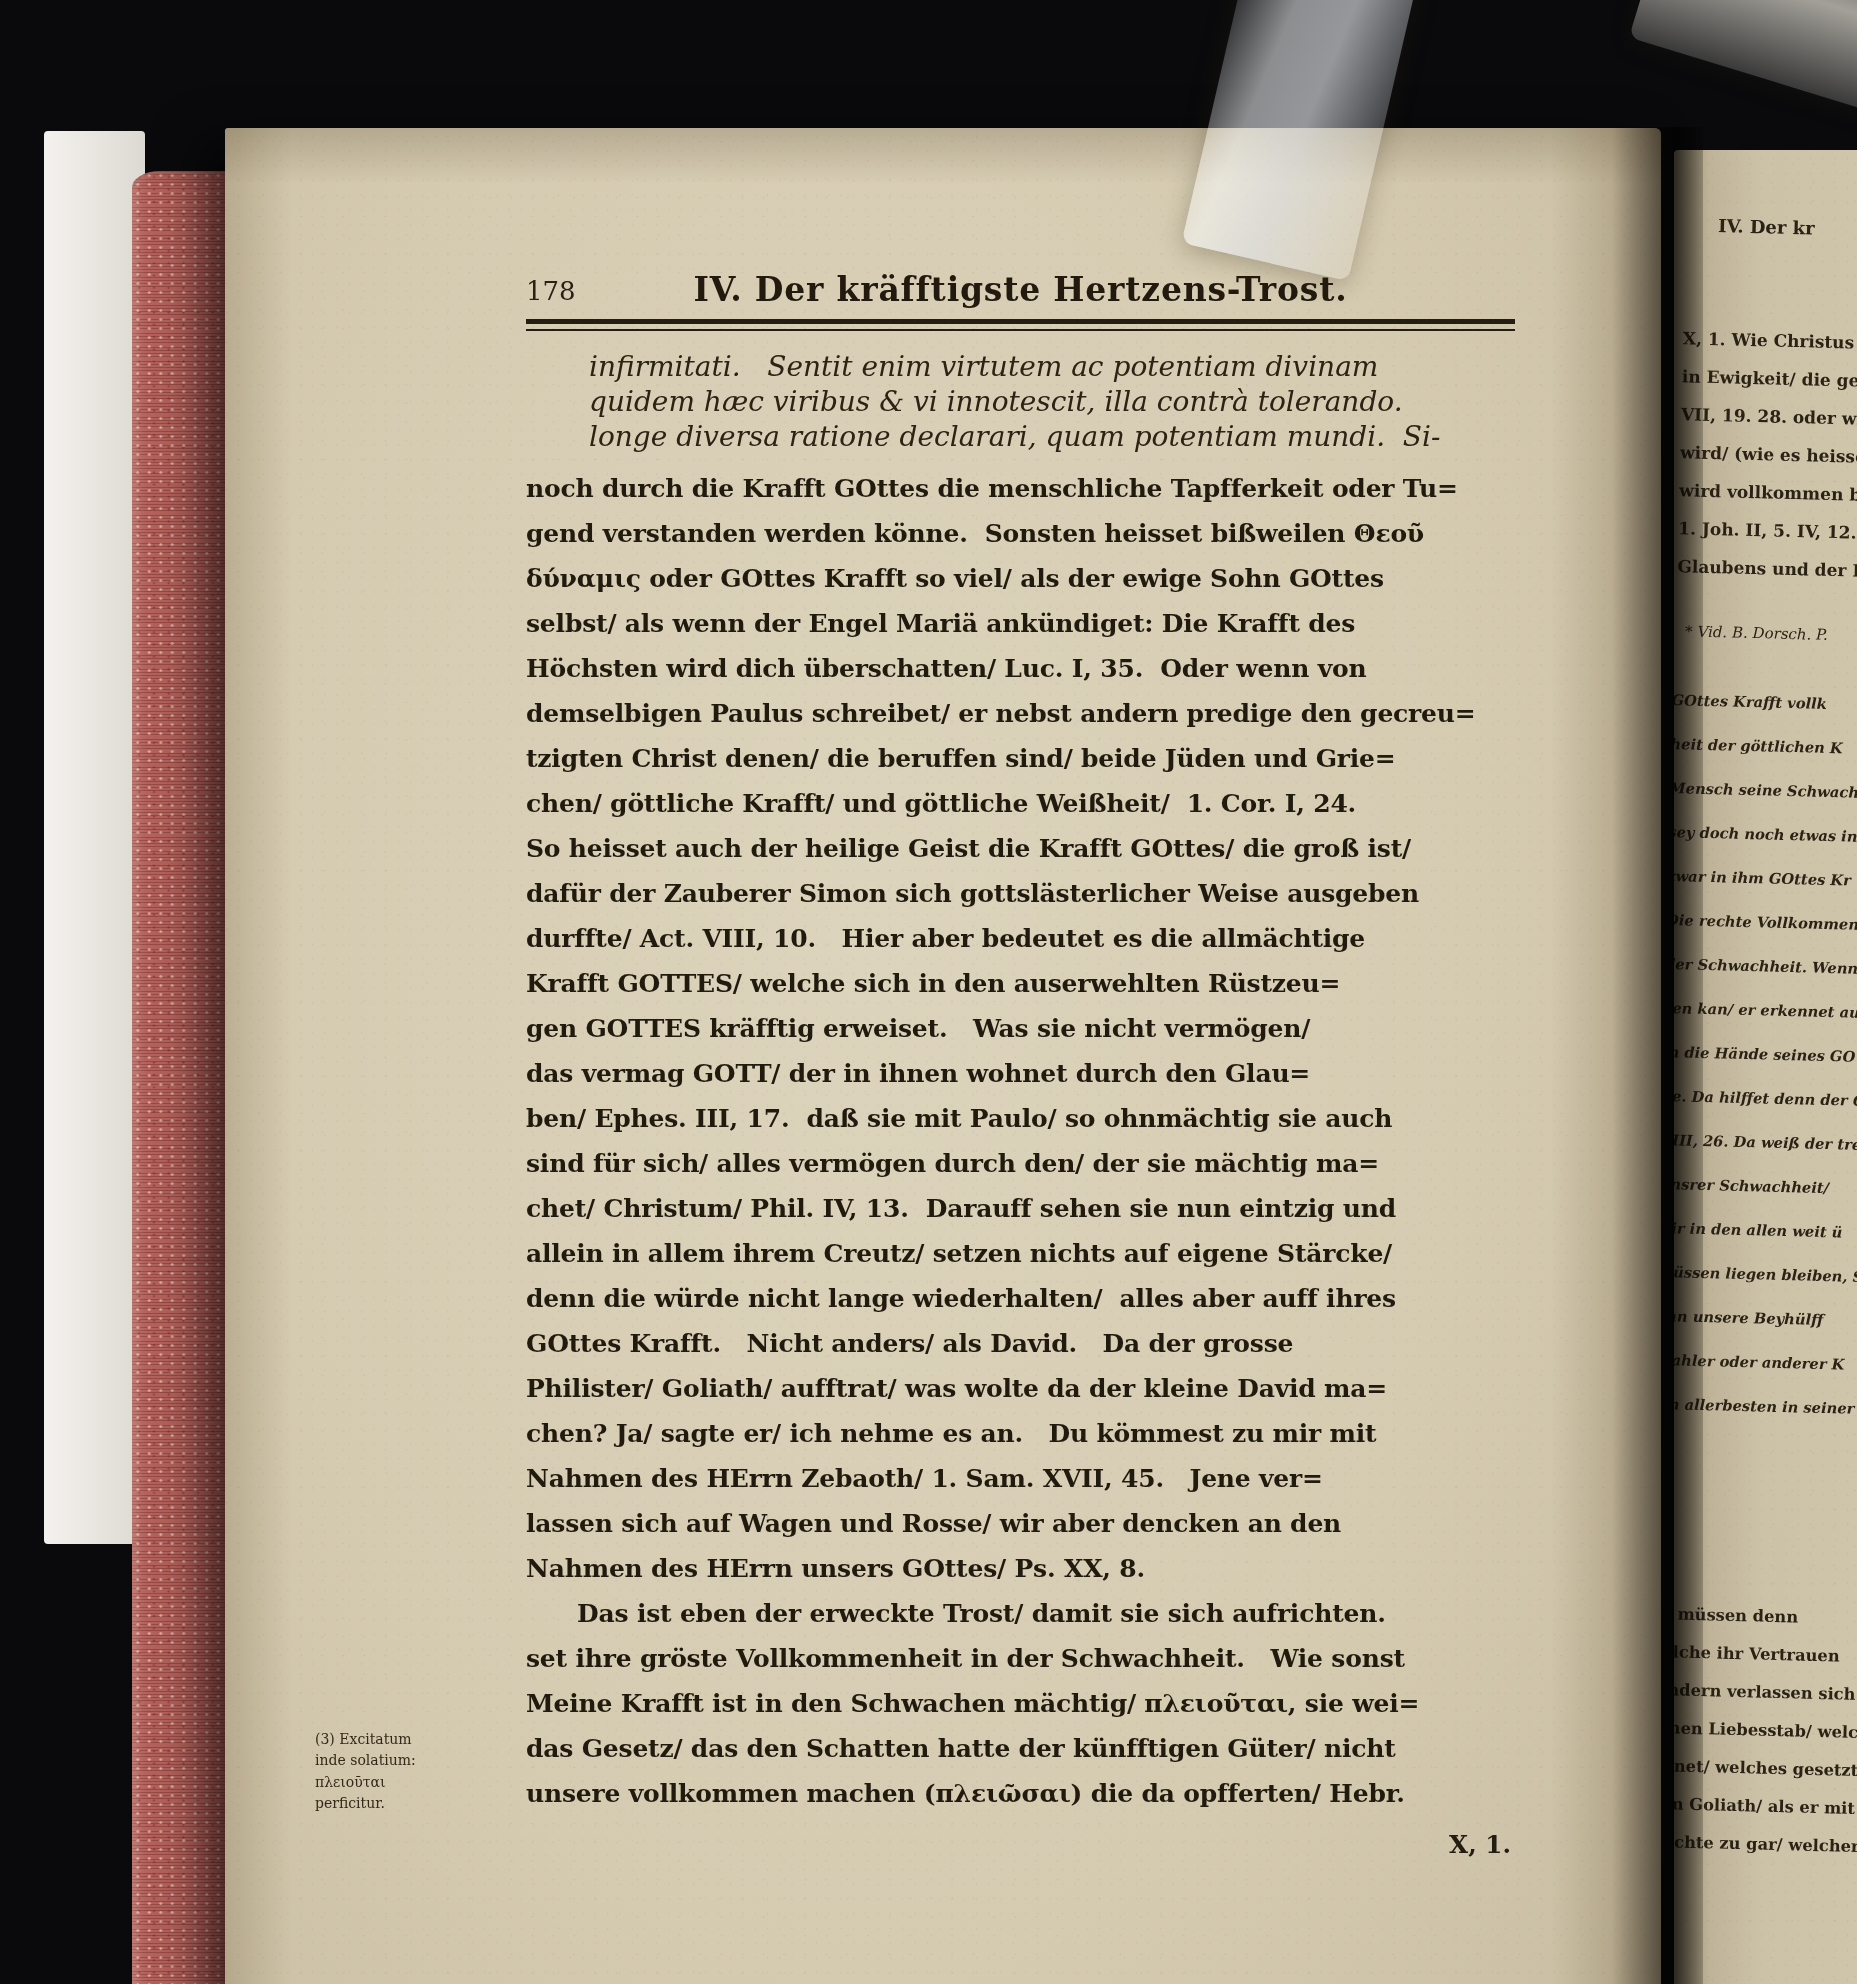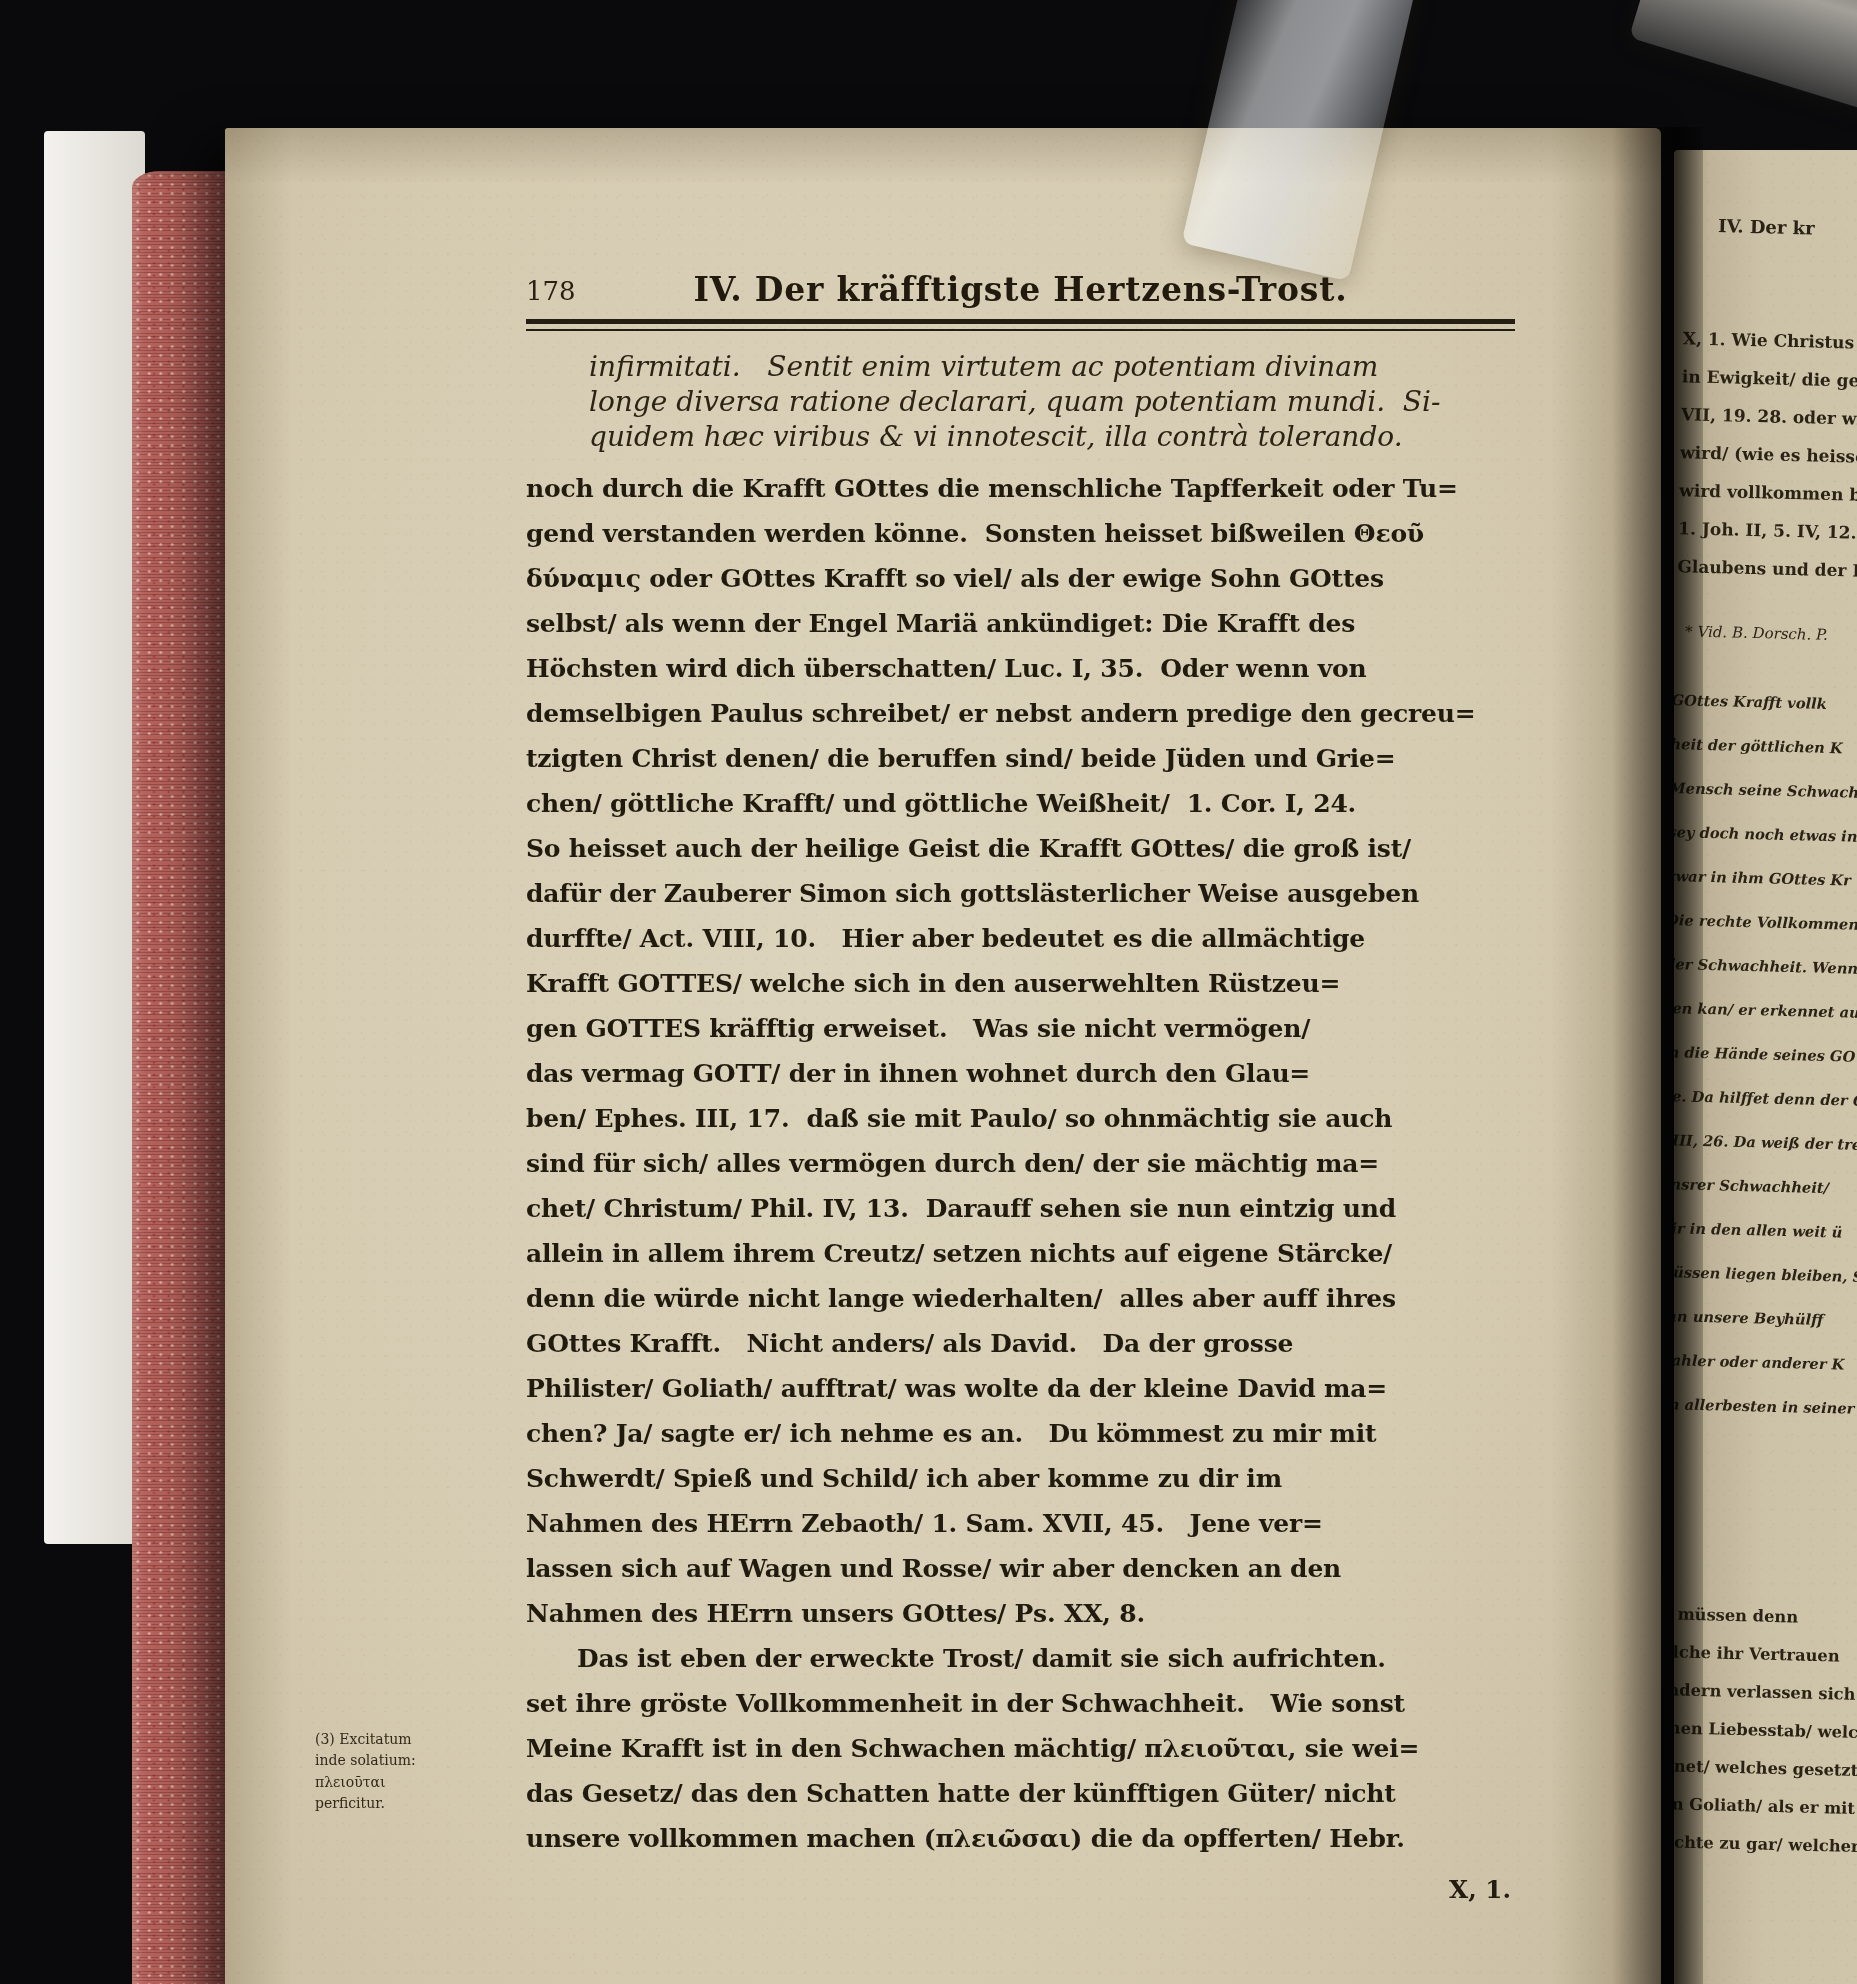--- a/index.html
+++ b/index.html
@@ -121,22 +121,22 @@
     <div class="content">
       <div class="header-row">
         <span class="page-num">178</span>
         <div class="head-title">IV. Der kräfftigste Hertzens-Trost.</div>
       </div>
       <div class="rule-thick"></div>
       <div class="rule-thin"></div>
 
       <div class="latin">
           <div class="line">infirmitati.   Sentit enim virtutem ac potentiam divinam</div>
+          <div class="line">quidem hæc viribus &amp; vi innotescit, illa contrà tolerando.</div>
           <div class="line">longe diversa ratione declarari, quam potentiam mundi.  Si-</div>
-          <div class="line">quidem hæc viribus &amp; vi innotescit, illa contrà tolerando.</div>
         </div>
 
       <div class="bodytext">
           <div class="line">noch durch die Krafft GOttes die menschliche Tapfferkeit oder Tu=</div>
           <div class="line">gend verstanden werden könne.  Sonsten heisset bißweilen Θεοῦ</div>
           <div class="line">δύναμις oder GOttes Krafft so viel/ als der ewige Sohn GOttes</div>
           <div class="line">selbst/ als wenn der Engel Mariä ankündiget: Die Krafft des</div>
           <div class="line">Höchsten wird dich überschatten/ Luc. I, 35.  Oder wenn von</div>
           <div class="line">demselbigen Paulus schreibet/ er nebst andern predige den gecreu=</div>
           <div class="line">tzigten Christ denen/ die beruffen sind/ beide Jüden und Grie=</div>
@@ -148,21 +148,20 @@
           <div class="line">gen GOTTES kräfftig erweiset.   Was sie nicht vermögen/</div>
           <div class="line">das vermag GOTT/ der in ihnen wohnet durch den Glau=</div>
           <div class="line">ben/ Ephes. III, 17.  daß sie mit Paulo/ so ohnmächtig sie auch</div>
           <div class="line">sind für sich/ alles vermögen durch den/ der sie mächtig ma=</div>
           <div class="line">chet/ Christum/ Phil. IV, 13.  Darauff sehen sie nun eintzig und</div>
           <div class="line">allein in allem ihrem Creutz/ setzen nichts auf eigene Stärcke/</div>
           <div class="line">denn die würde nicht lange wiederhalten/  alles aber auff ihres</div>
           <div class="line">GOttes Krafft.   Nicht anders/ als David.   Da der grosse</div>
           <div class="line">Philister/ Goliath/ aufftrat/ was wolte da der kleine David ma=</div>
           <div class="line">chen? Ja/ sagte er/ ich nehme es an.   Du kömmest zu mir mit</div>
-          <div class="line">Schwerdt/ Spieß und Schild/ ich aber komme zu dir im</div>
           <div class="line">Nahmen des HErrn Zebaoth/ 1. Sam. XVII, 45.   Jene ver=</div>
           <div class="line">lassen sich auf Wagen und Rosse/ wir aber dencken an den</div>
           <div class="line">Nahmen des HErrn unsers GOttes/ Ps. XX, 8.</div>
           <div class="line">      Das ist eben der erweckte Trost/ damit sie sich aufrichten.</div>
           <div class="line">set ihre gröste Vollkommenheit in der Schwachheit.   Wie sonst</div>
           <div class="line">Meine Krafft ist in den Schwachen mächtig/ πλειοῦται, sie wei=</div>
           <div class="line">das Gesetz/ das den Schatten hatte der künfftigen Güter/ nicht</div>
           <div class="line">unsere vollkommen machen (πλειῶσαι) die da opfferten/ Hebr.</div>
         </div>
 

